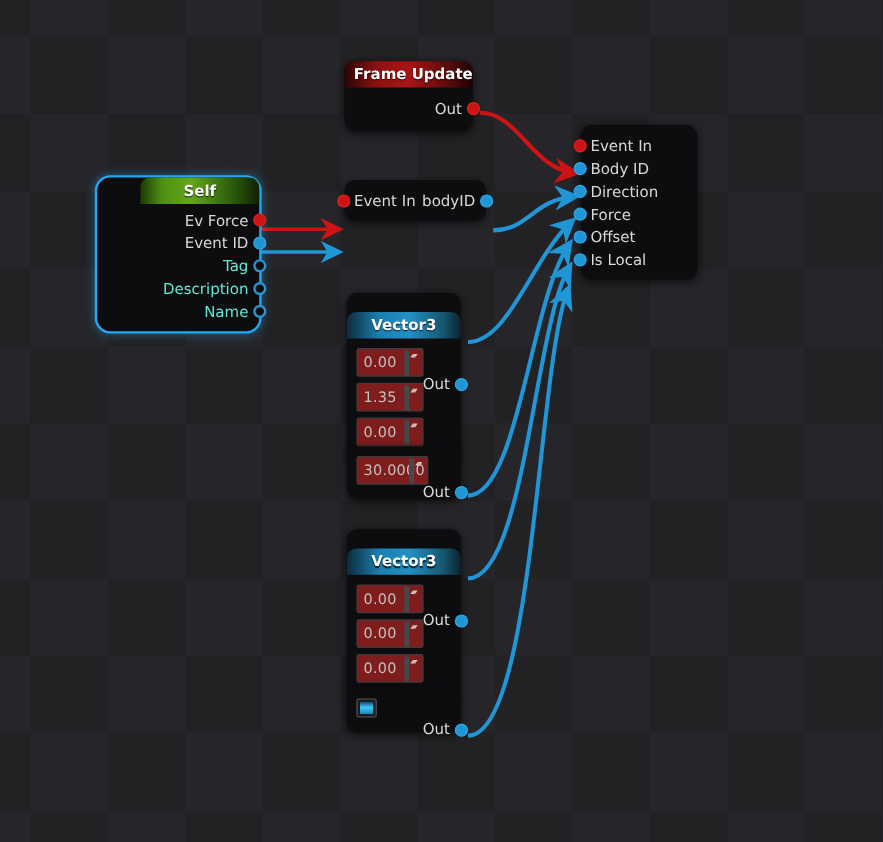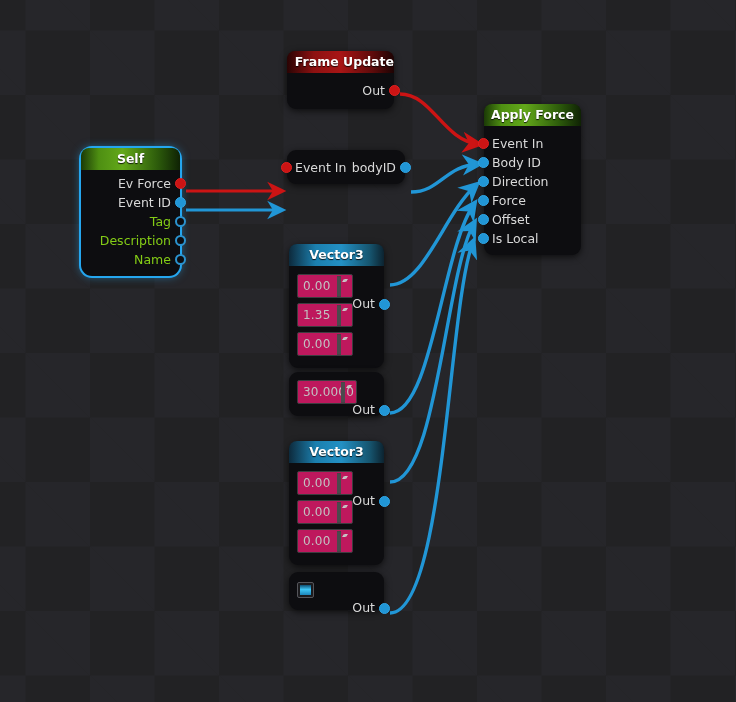--- a/index.html
+++ b/index.html
@@ -32,44 +32,44 @@
     border-radius:8px 8px 0 0;
     text-align:center;
     font-weight:bold;font-size:12.5px;
     color:#ffffff;
     text-shadow:0 1px 1px rgba(0,0,0,.85);
     overflow:hidden;
   }
   .hdr.green{background:linear-gradient(to right,#1b3a06 0%,#4e8f12 18%,#63a81a 42%,#2c5a0b 78%,#0f2204 100%);}
   .hdr.green2{background:linear-gradient(to right,#26500a 0%,#5e9e16 30%,#4d8a12 60%,#173305 100%);}
   .hdr.red{background:linear-gradient(to right,#2a0404 0%,#8d1111 25%,#a81515 50%,#5e0b0b 80%,#1d0303 100%);text-align:right;}
-  .hdr.blue{background:linear-gradient(to right,#0d2a3c 0%,#1b7fae 28%,#2390c4 55%,#16556f 85%,#0c2330 100%);}
+  .hdr.blue{background:linear-gradient(to right,#0d2a3c 0%,#1b7fae 28%,#2390c4 55%,#16556f 85%,#0c2330 100%);margin-top:16px;}
   .body{padding:4px 0 7px 0;position:relative;}
 
   .row{position:relative;height:19px;line-height:19px;font-size:12.5px;color:#d9d9d9;}
-  .row.dim{color:#84cc16;}
+  .row.dim{color:#5eead4;}
   .row .lbl-l{position:absolute;left:8px;}
   .row .lbl-r{position:absolute;right:9px;}
 
   .sock{
     position:absolute;width:11px;height:11px;border-radius:50%;
     box-sizing:border-box;
   }
   .sock.in{left:-6px;}
   .sock.out{right:-6px;}
   .sock.fill-b{background:#2196d6;border:1px solid #2fa6e6;}
   .sock.fill-r{background:#cc1414;border:1px solid #e02020;}
   .sock.ring{background:#0d0d10;border:2px solid #2b93cf;}
 
   .selected{box-shadow:0 0 0 2px #25a6ef,0 0 9px 1px rgba(37,166,239,.55);border-radius:11px;}
 
   .spin{
     position:relative;margin:0 auto 5px auto;
     width:56px;height:24px;
-    background:#be185d;border:1px solid #3d3d40;border-radius:2px;
+    background:#7f1d1d;border:1px solid #3d3d40;border-radius:2px;
     box-sizing:border-box;
   }
   .spin .val{
     position:absolute;left:5px;top:0;height:22px;line-height:22px;
     font-size:12px;color:#c2c2c2;letter-spacing:.2px;
   }
   .spin .btns{position:absolute;right:2px;top:2px;width:13px;height:18px;}
   .spin .b{
     width:13px;height:8px;background:#3a3a3d;border:1px solid #4a4a4d;
     box-sizing:border-box;position:relative;border-radius:1px;
@@ -117,21 +117,21 @@
 
     <path d="M390,285 C424,285 444,214 476,185" stroke="#2196d6" stroke-width="3.4" fill="none" marker-end="url(#ar-b)"></path>
 
     <path d="M390,413 C432,413 442,250 474,204" stroke="#2196d6" stroke-width="3.4" fill="none" marker-end="url(#ar-b)"></path>
 
     <path d="M390,482 C437,482 445,275 474,223" stroke="#2196d6" stroke-width="3.4" fill="none" marker-end="url(#ar-b)"></path>
 
     <path d="M390,613 C445,613 448,305 473,242" stroke="#2196d6" stroke-width="3.4" fill="none" marker-end="url(#ar-b)"></path>
   </svg>
 
-  <div class="node selected" style="left:81px;top:148px;width:99px;">
+  <div class="node selected" style="left:81px;top:148px;width:99px;padding-left:36px;">
     <div class="hdr green">Self</div>
     <div class="body">
       <div class="row">
         <span class="lbl-r">Ev Force</span>
         <span class="sock out fill-r" style="top:4px;"></span>
       </div>
       <div class="row">
         <span class="lbl-r">Event ID</span>
         <span class="sock out fill-b" style="top:4px;"></span>
       </div>
@@ -165,21 +165,20 @@
       <div class="row">
         <span class="lbl-l">Event In</span>
         <span class="lbl-r">bodyID</span>
         <span class="sock in fill-r" style="top:4px;"></span>
         <span class="sock out fill-b" style="top:4px;"></span>
       </div>
     </div>
   </div>
 
   <div class="node" style="left:484px;top:104px;width:97px;">
-    <div class="hdr green">Apply Force</div>
     <div class="body" style="padding-top:8px;">
       <div class="row">
         <span class="lbl-l">Event In</span>
         <span class="sock in fill-r" style="top:4px;"></span>
       </div>
       <div class="row">
         <span class="lbl-l">Body ID</span>
         <span class="sock in fill-b" style="top:4px;"></span>
       </div>
       <div class="row">

